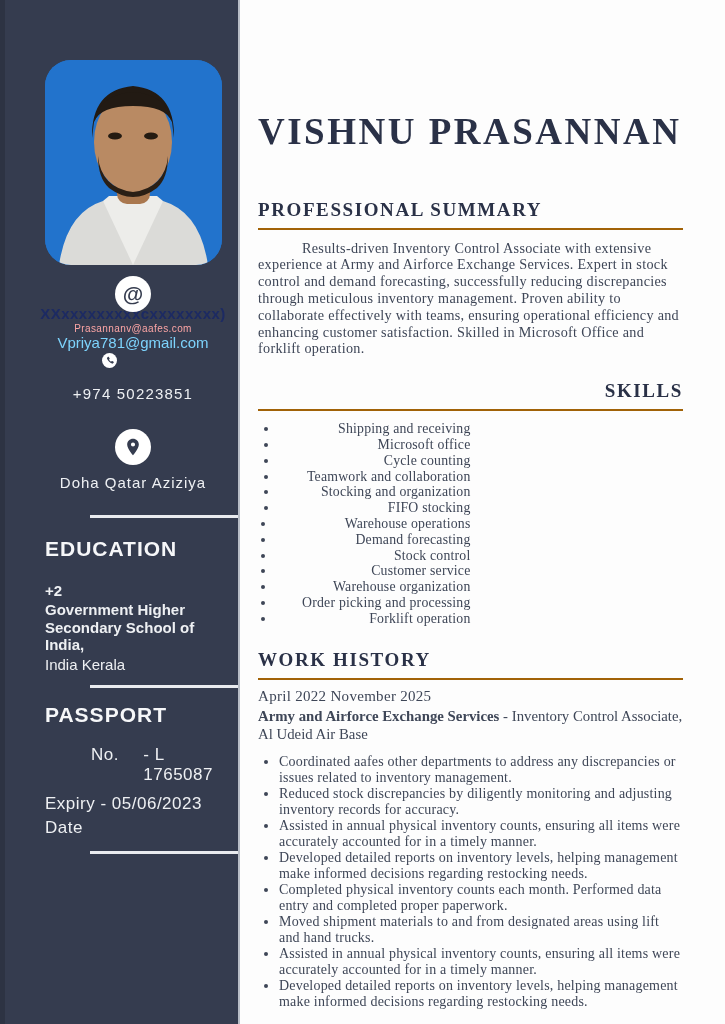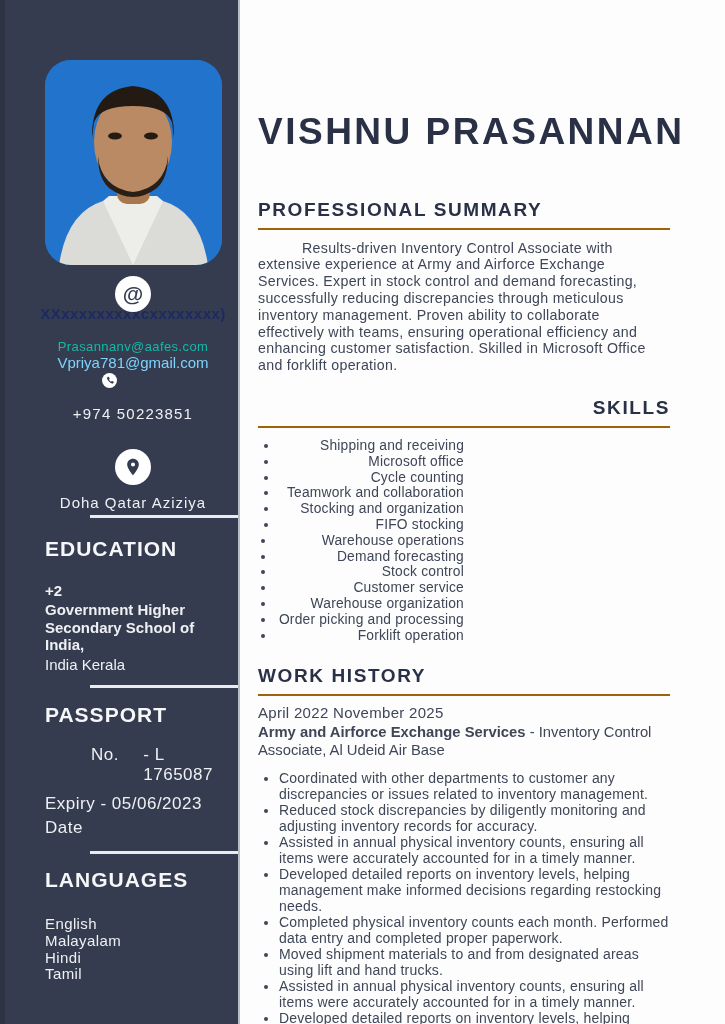--- a/index.html
+++ b/index.html
@@ -33,21 +33,21 @@
     display:flex; align-items:center; justify-content:center;
     background:#ffffff; color:#353C4F; border-radius:50%;
     margin:0 auto; position:relative; z-index:2;
   }
   .at-circle { width:36px; height:36px; font-size:21px; font-weight:700; }
   .redacted {
     margin-top:-7px; position:relative; z-index:1;
     color:var(--redacted-text,#1C2A63); font-weight:700; font-size:15px; letter-spacing:.5px;
     white-space:nowrap;
   }
-  .email1 { font-size:13px; color:#14b8a6; margin-top:17px; letter-spacing:.4px; }
+  .email1 { font-size:10px; color:#fca5a5; margin-top:1px; letter-spacing:.4px; }
   .email2 { font-size:15px; color:#7dd3fc; }
   .phone-circle { width:15px; height:15px; margin-top:2px; margin-left:76px; }
   .phone-circle svg { width:9px; height:9px; }
   .phone { font-size:15px; letter-spacing:1.2px; margin-top:17px; }
   .pin-circle { width:36px; height:36px; margin-top:27px; }
   .pin-circle svg { width:20px; height:20px; }
   .loc { font-size:15px; letter-spacing:1px; margin-top:9px; }
 
   .sline { height:2.5px; background:#E9EBEF; margin-left:45px; }
   .sline.l1 { position:absolute; top:515px; right:0; left:45px; }
@@ -63,21 +63,21 @@
   .pass { top:703px; }
   .pass .prow { display:flex; margin-top:18px; font-size:17px; letter-spacing:.5px;margin-left:46px; }
   .pass .prow .plabel { width:59px; }
   .pass .pline { font-size:17px; letter-spacing:.5px; margin-top:7px; line-height:24px; }
   .pass .pline2 { font-size:17px; letter-spacing:.5px; line-height:24px; }
   .lang { top:868px; }
   .lang ul { list-style:none; margin-top:24px; }
   .lang li { font-size:15px; line-height:16.8px; letter-spacing:.4px; }
 
   
-  .main { position:absolute; left:242px; top:0; right:0; bottom:0; padding:112px 55px 0 16px; }
+  .main { position:absolute; left:242px; top:0; right:0; bottom:0; padding:112px 42px 0 16px;font-family:Liberation Serif, serif; }
   .name {
     color:var(--heading-text,#2A3147);
     font-size:37px; font-weight:700; letter-spacing:2.5px; line-height:1.1;
     white-space:nowrap;
   }
   .msec h2 {
     color:var(--heading-text,#2A3147);
     font-size:19px; font-weight:700; letter-spacing:1.6px;
     padding-bottom:7px; border-bottom:2px solid #a16207;
   }
@@ -155,29 +155,20 @@
       <div class="prow">
         <span class="plabel">No.</span>
         <span>- L 1765087</span>
       </div>
       <p class="pline">Expiry - 05/06/2023</p>
       <p class="pline2">Date</p>
     </section>
 
     <div class="sline l3"></div>
 
-    <section class="sside lang">
-      <h2>LANGUAGES</h2>
-      <ul>
-        <li>English</li>
-        <li>Malayalam</li>
-        <li>Hindi</li>
-        <li>Tamil</li>
-      </ul>
-    </section>
 
   </aside>
 
   <main class="main">
 
     <h1 class="name">VISHNU PRASANNAN</h1>
 
     <section class="msec summary-sec">
       <h2>PROFESSIONAL SUMMARY</h2>
       <p>Results-driven Inventory Control Associate with extensive experience at Army and Airforce Exchange Services. Expert in stock control and demand forecasting, successfully reducing discrepancies through meticulous inventory management. Proven ability to collaborate effectively with teams, ensuring operational efficiency and enhancing customer satisfaction. Skilled in Microsoft Office and forklift operation.</p>
@@ -207,21 +198,21 @@
     </section>
 
     <section class="msec work-sec">
       <h2>WORK HISTORY</h2>
       <p class="work-dates">April 2022 November 2025</p>
       <p class="work-title">
         <span class="emp">Army and Airforce Exchange Services</span>
         <span>- Inventory Control Associate, Al Udeid Air Base</span>
       </p>
       <ul class="work-bullets">
-        <li>Coordinated with other departments to customer any discrepancies or issues related to inventory management.</li>
+        <li>Coordinated aafes other departments to address any discrepancies or issues related to inventory management.</li>
         <li>Reduced stock discrepancies by diligently monitoring and adjusting inventory records for accuracy.</li>
         <li>Assisted in annual physical inventory counts, ensuring all items were accurately accounted for in a timely manner.</li>
         <li>Developed detailed reports on inventory levels, helping management make informed decisions regarding restocking needs.</li>
         <li>Completed physical inventory counts each month. Performed data entry and completed proper paperwork.</li>
         <li>Moved shipment materials to and from designated areas using lift and hand trucks.</li>
         <li>Assisted in annual physical inventory counts, ensuring all items were accurately accounted for in a timely manner.</li>
         <li>Developed detailed reports on inventory levels, helping management make informed decisions regarding restocking needs.</li>
       </ul>
     </section>
 

